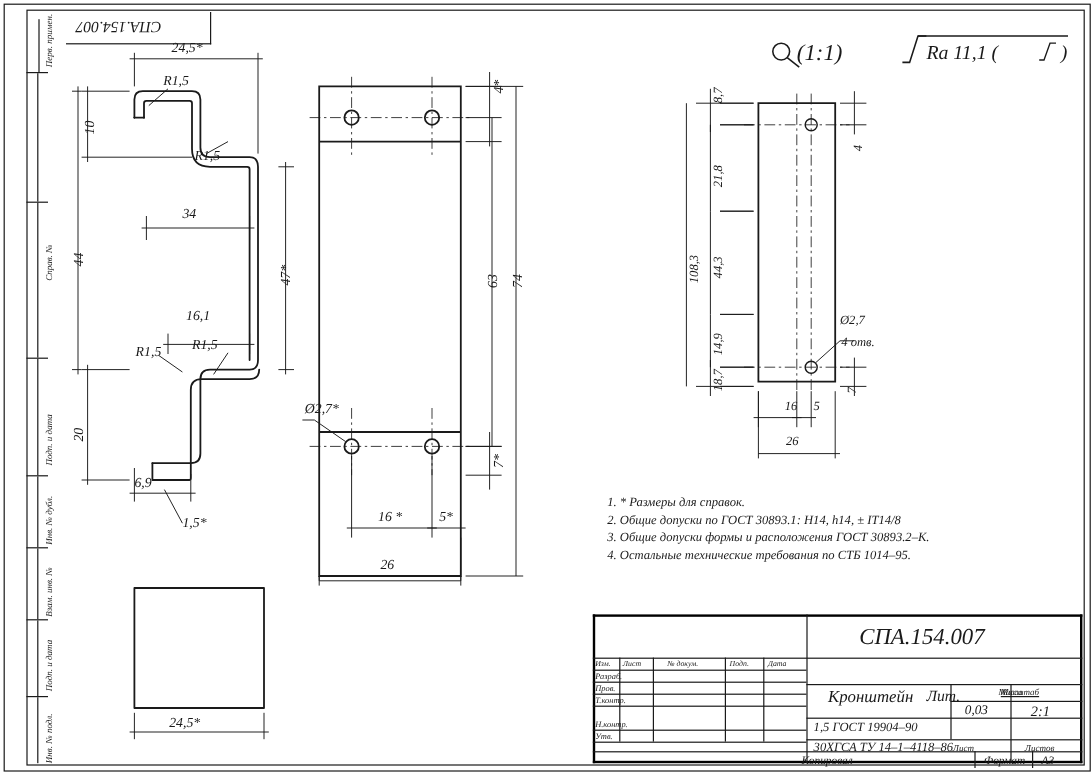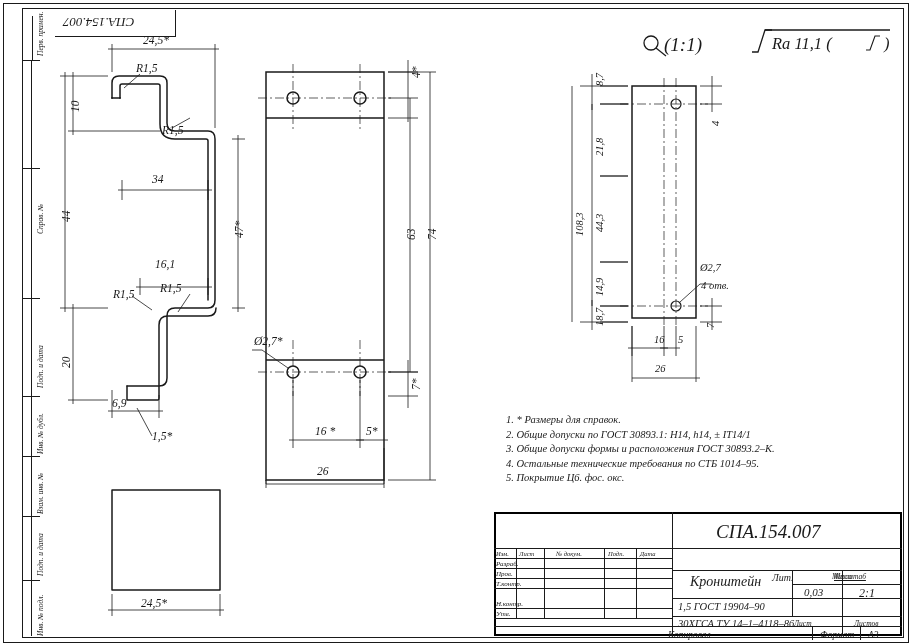--- a/index.html
+++ b/index.html
@@ -315,24 +315,23 @@
   <span class="txt t10 rot90" style="left:710px;top:126px;">4</span>
   <span class="txt t10 rot90" style="left:705px;top:328px;">7</span>
   <span class="txt t10" style="left:654px;top:334px;">16</span>
   <span class="txt t10" style="left:678px;top:334px;">5</span>
   <span class="txt t10" style="left:655px;top:363px;">26</span>
   <span class="txt t10" style="left:700px;top:262px;">Ø2,7</span>
   <span class="txt t10" style="left:701px;top:280px;">4 отв.</span>
 
   <div class="specs">
     <div>1.  * Размеры для справок.</div>
-    <div>2. Общие допуски по ГОСТ 30893.1: H14, h14, ± IT14/1</div>
+    <div>2. Общие допуски по ГОСТ 30893.1: H14, h14, ± IT14/8</div>
     <div>3. Общие допуски формы и расположения ГОСТ 30893.2–К.</div>
     <div>4. Остальные технические требования по СТБ 1014–95.</div>
-    <div>5. Покрытие Ц6. фос. окс.</div>
   </div>
 
   <div class="tb">
 
     <div class="b bh bold" style="left:0;top:0;width:408px;height:1.6px;"></div>
     <div class="b bh bold" style="left:0;top:122px;width:408px;height:1.6px;"></div>
     <div class="b bv bold" style="left:0;top:0;width:1.6px;height:124px;"></div>
     <div class="b bv bold" style="left:406px;top:0;width:1.6px;height:124px;"></div>
 
     <div class="b bh" style="left:0;top:36px;width:408px;"></div>
@@ -365,21 +364,21 @@
     <span class="tbtxt" style="left:62px;top:38px;font-size:6.5px;">№ докум.</span>
     <span class="tbtxt" style="left:114px;top:38px;font-size:6.5px;">Подп.</span>
     <span class="tbtxt" style="left:146px;top:38px;font-size:6.5px;">Дата</span>
 
     <span class="tbtxt" style="left:2px;top:48px;font-size:7px;">Разраб.</span>
     <span class="tbtxt" style="left:2px;top:58px;font-size:7px;">Пров.</span>
     <span class="tbtxt" style="left:2px;top:68px;font-size:7px;">Т.контр.</span>
     <span class="tbtxt" style="left:2px;top:88px;font-size:7px;font-family:Liberation Serif, serif;">Н.контр.</span>
     <span class="tbtxt" style="left:2px;top:98px;font-size:7px;">Утв.</span>
 
-    <span class="tbtxt" style="left:278px;top:60px;font-size:10px;">Лит.</span>
+    <span class="tbtxt" style="left:278px;top:60px;font-size:13px;">Лит.</span>
     <span class="tbtxt" style="left:306px;top:60px;font-size:7.5px;margin-left:32px;">Масса</span>
     <span class="tbtxt" style="left:340px;top:60px;font-size:7.5px;text-decoration:underline;">Масштаб</span>
     <span class="tbtxt" style="left:310px;top:74px;font-size:11px;">0,03</span>
     <span class="tbtxt" style="left:365px;top:74px;font-size:12px;">2:1</span>
 
     <span class="tbtxt" style="left:300px;top:107px;font-size:7.5px;">Лист</span>
     <span class="tbtxt" style="left:360px;top:107px;font-size:7.5px;">Листов</span>
 
     <span class="tbtxt" style="left:184px;top:89px;font-size:10.5px;">1,5 ГОСТ 19904–90</span>
     <span class="tbtxt" style="left:184px;top:106px;font-size:10.5px;">30ХГСА  ТУ 14–1–4118–86</span>

